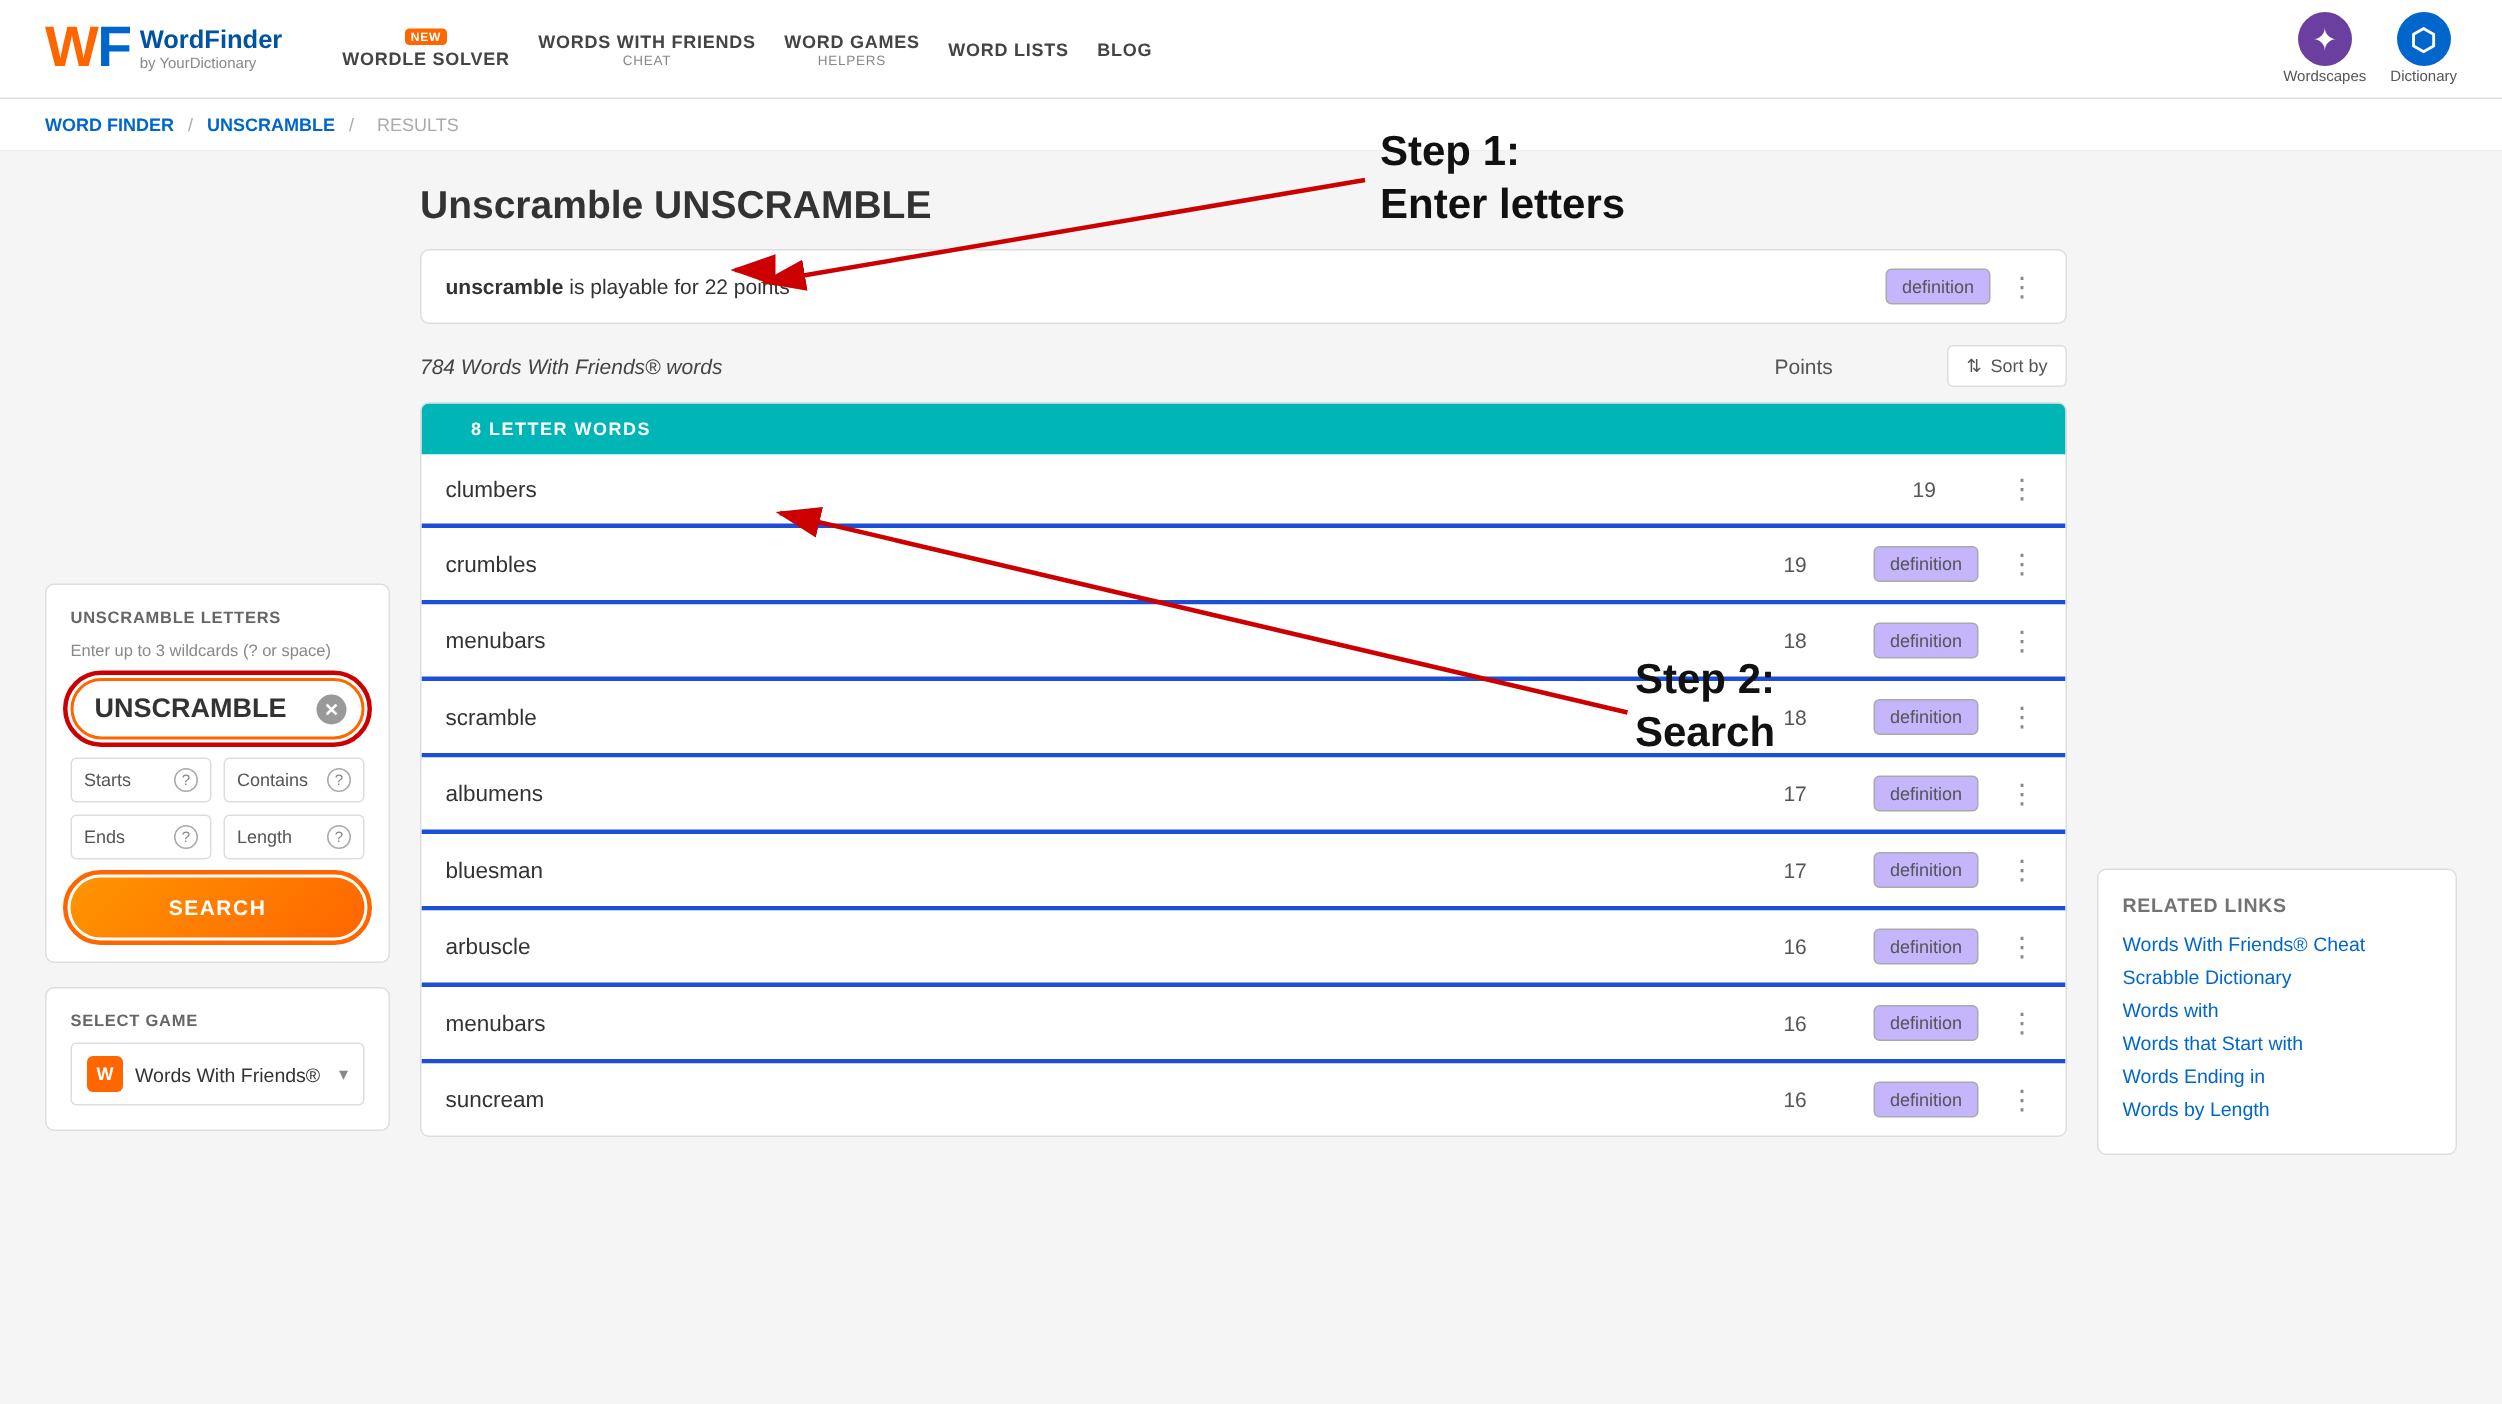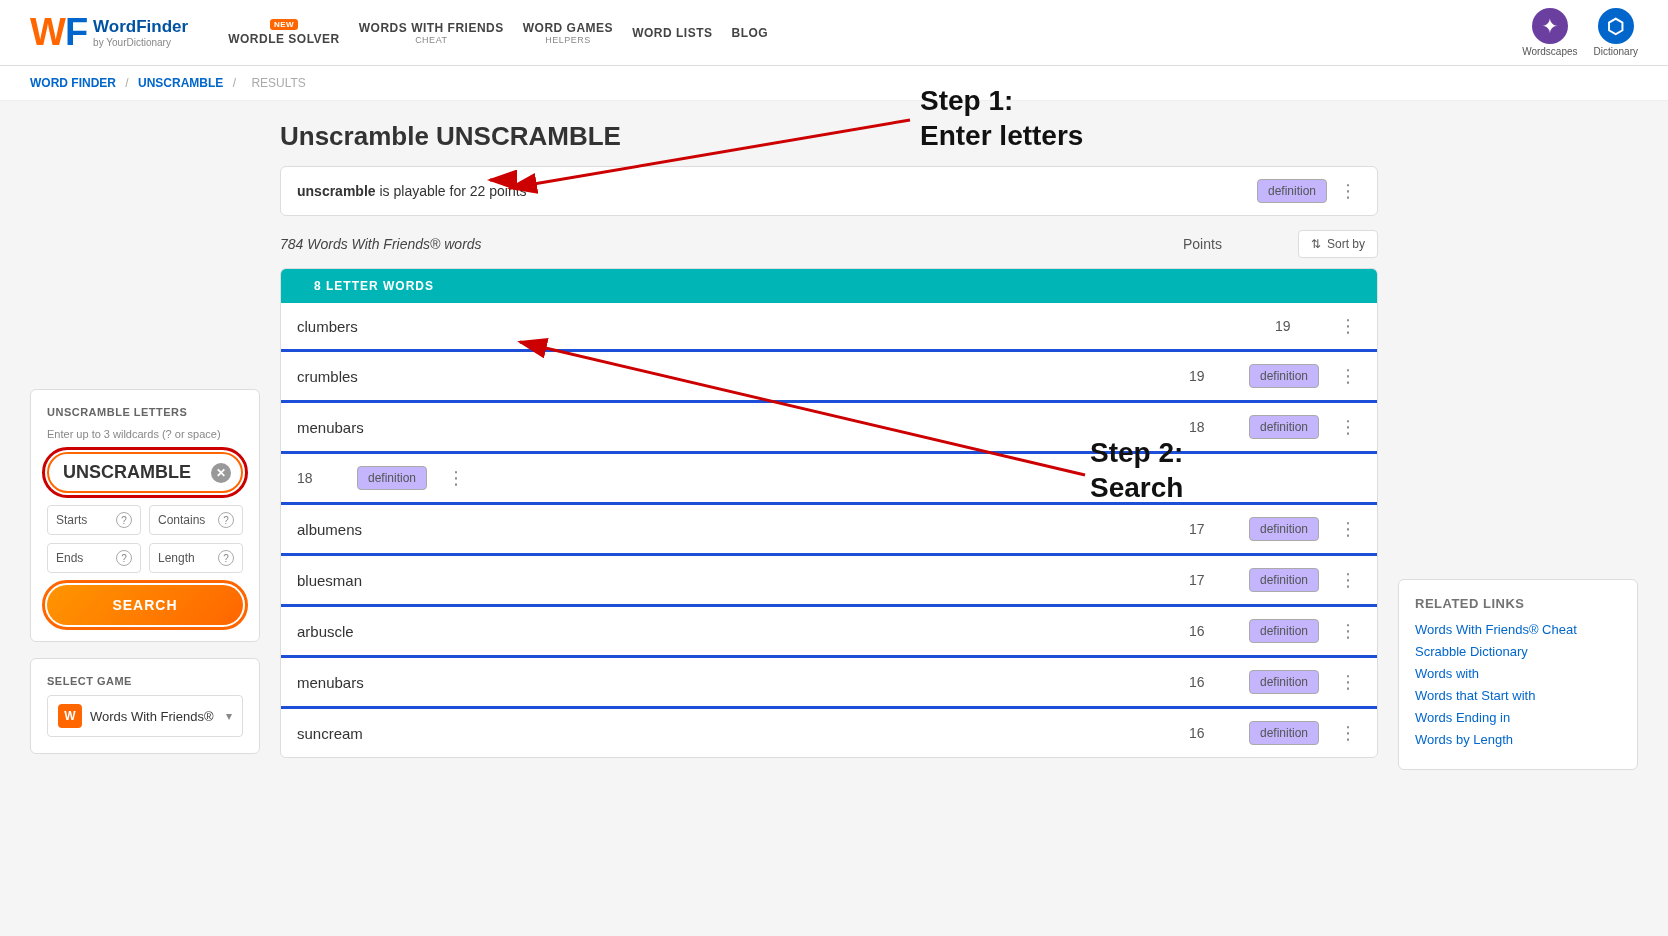--- a/index.html
+++ b/index.html
@@ -512,20 +512,21 @@
       </div>
       <div class="word-row">
         <span class="word-text">menubars</span>
         <span class="word-points">18</span>
         <div class="word-actions">
           <button class="definition-btn">definition</button>
           <button class="more-btn">⋮</button>
         </div>
       </div>
       <div class="word-row">
+        <span class="word-text">scramble</span>
         <span class="word-points">18</span>
         <div class="word-actions">
           <button class="definition-btn">definition</button>
           <button class="more-btn">⋮</button>
         </div>
       </div>
       <div class="word-row">
         <span class="word-text">albumens</span>
         <span class="word-points">17</span>
         <div class="word-actions">

